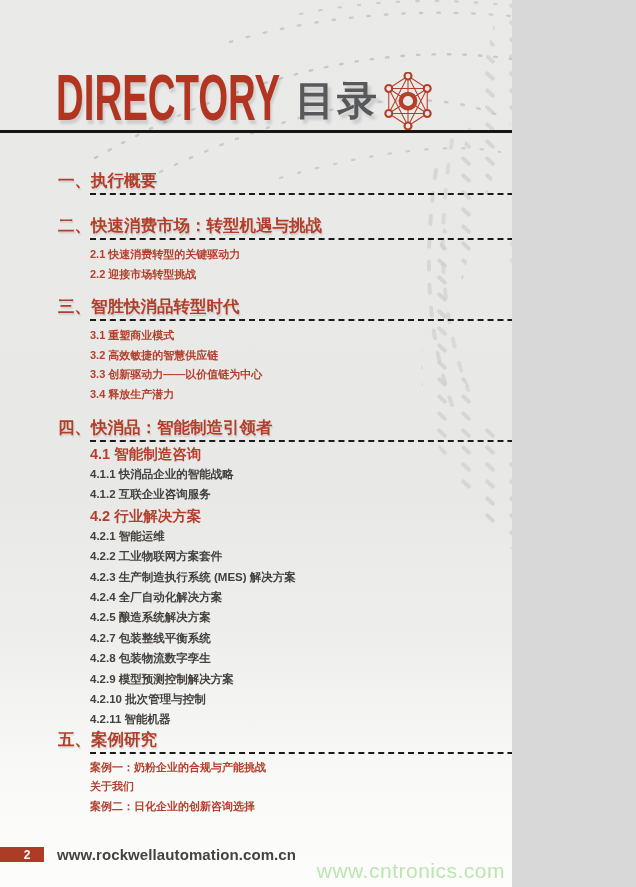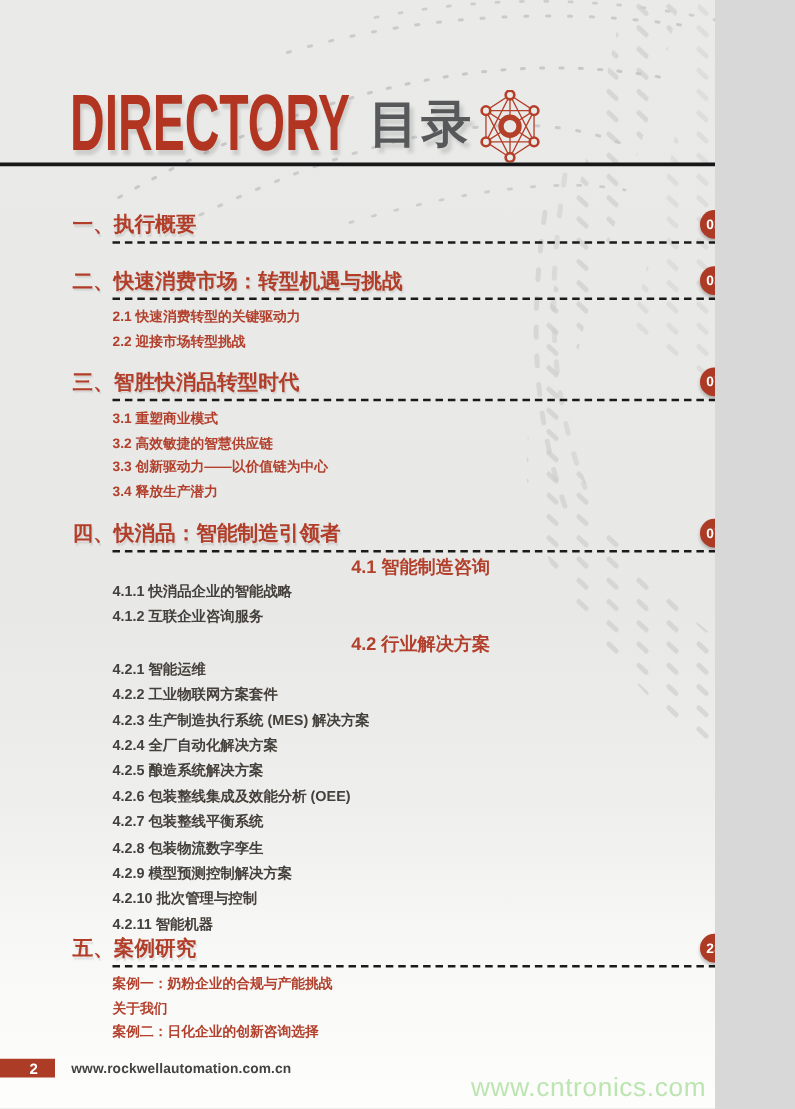--- a/index.html
+++ b/index.html
@@ -1,16 +1,16 @@
 <!DOCTYPE html>
 <html><head>
 <meta charset="utf-8">
 <style>
   html,body{margin:0;padding:0;background:#d8d8d8;}
-  .page{position:relative;width:572px;height:887px;overflow:hidden;
+  .page{position:relative;width:512px;height:887px;overflow:hidden;
     background:linear-gradient(180deg,#eaeae9 0%,#e8e8e7 55%,#eeeeed 72%,#f8f8f7 86%,#fdfdfc 100%);
     font-family:"Liberation Sans","DejaVu Sans",sans-serif;}
   .bg-decor{position:absolute;left:0;top:0;z-index:0;}
 
   
   .title-en{position:absolute;left:56px;top:72px;z-index:2;font-size:64px;line-height:52px;
     font-weight:800;color:#b23522;letter-spacing:0;transform:scaleX(.6);transform-origin:left top;
     text-shadow:3px 4px 3px rgba(60,60,60,.16);white-space:nowrap;}
   .title-zh{position:absolute;left:295px;top:80px;z-index:2;font-size:40px;line-height:40px;
     font-weight:800;color:#57585a;text-shadow:3px 4px 3px rgba(60,60,60,.18);letter-spacing:2px;}
@@ -26,28 +26,28 @@
     text-shadow:1px 2px 1px rgba(80,80,80,.14);}
   .sec-num{width:33px;flex:none;}
   .badge{position:absolute;right:0;bottom:4px;width:23px;height:23px;border-radius:50%;background:#ac3a25;
     color:#fff;font-size:11px;font-weight:700;display:flex;align-items:center;justify-content:center;
     box-shadow:0 2px 3px rgba(0,0,0,.28);z-index:3;letter-spacing:.3px;}
   ul.children{list-style:none;margin:0;padding:5px 0 0 32px;}
   li.lv2{font-size:11px;font-weight:700;color:#b2402c;line-height:19.5px;}
   li.lv3{font-size:11.5px;font-weight:700;color:#44403b;line-height:20.4px;}
   .s1{margin-top:23px;} .s2{margin-top:21px;} .s3{margin-top:13px;} .s4{margin-top:14px;} .s5{margin-top:0;}
   .s4 ul.children{padding-top:1px;}
-  .s4 li.lv2{font-size:14.5px;line-height:20px;padding-top:1px;text-align:center;}
+  .s4 li.lv2{font-size:14.5px;line-height:20px;padding-top:1px;}
   .s5 ul.children{padding-top:4px;}
 
   
   .footer{position:absolute;left:0;top:847px;height:15px;display:flex;align-items:center;z-index:2;}
   .page-num{width:44px;height:15px;background:#ad3c27;color:#fff;font-size:12px;font-weight:700;
     display:flex;align-items:center;justify-content:center;padding-left:10px;box-sizing:border-box;}
-  .site{margin-left:13px;font-size:11px;font-weight:700;color:#434343;letter-spacing:.1px;}
+  .site{margin-left:13px;font-size:15px;font-weight:700;color:#434343;letter-spacing:.1px;}
   .watermark{position:absolute;right:7px;bottom:4px;font-size:21px;color:#bce5b1;z-index:2;letter-spacing:.5px;margin-top:12px;}
 </style>
 </head>
 <body>
 
 <div class="page">
 
   <svg class="bg-decor" width="636" height="887" viewBox="0 0 636 887">
     <defs>
       <pattern id="dp" width="24" height="17" patternUnits="userSpaceOnUse">
@@ -137,21 +137,20 @@
       <ul class="children">
         <li class="lv2">4.1 智能制造咨询</li>
         <li class="lv3">4.1.1 快消品企业的智能战略</li>
         <li class="lv3">4.1.2 互联企业咨询服务</li>
         <li class="lv2">4.2 行业解决方案</li>
         <li class="lv3">4.2.1 智能运维</li>
         <li class="lv3">4.2.2 工业物联网方案套件</li>
         <li class="lv3">4.2.3 生产制造执行系统 (MES) 解决方案</li>
         <li class="lv3">4.2.4 全厂自动化解决方案</li>
         <li class="lv3">4.2.5 酿造系统解决方案</li>
-        <li class="lv3">4.2.6 包装整线集成及效能分析 (OEE)</li>
         <li class="lv3">4.2.7 包装整线平衡系统</li>
         <li class="lv3">4.2.8 包装物流数字孪生</li>
         <li class="lv3">4.2.9 模型预测控制解决方案</li>
         <li class="lv3">4.2.10 批次管理与控制</li>
         <li class="lv3">4.2.11 智能机器</li>
       </ul>
     </section>
 
     <section class="s5">
       <div class="sec-head">

